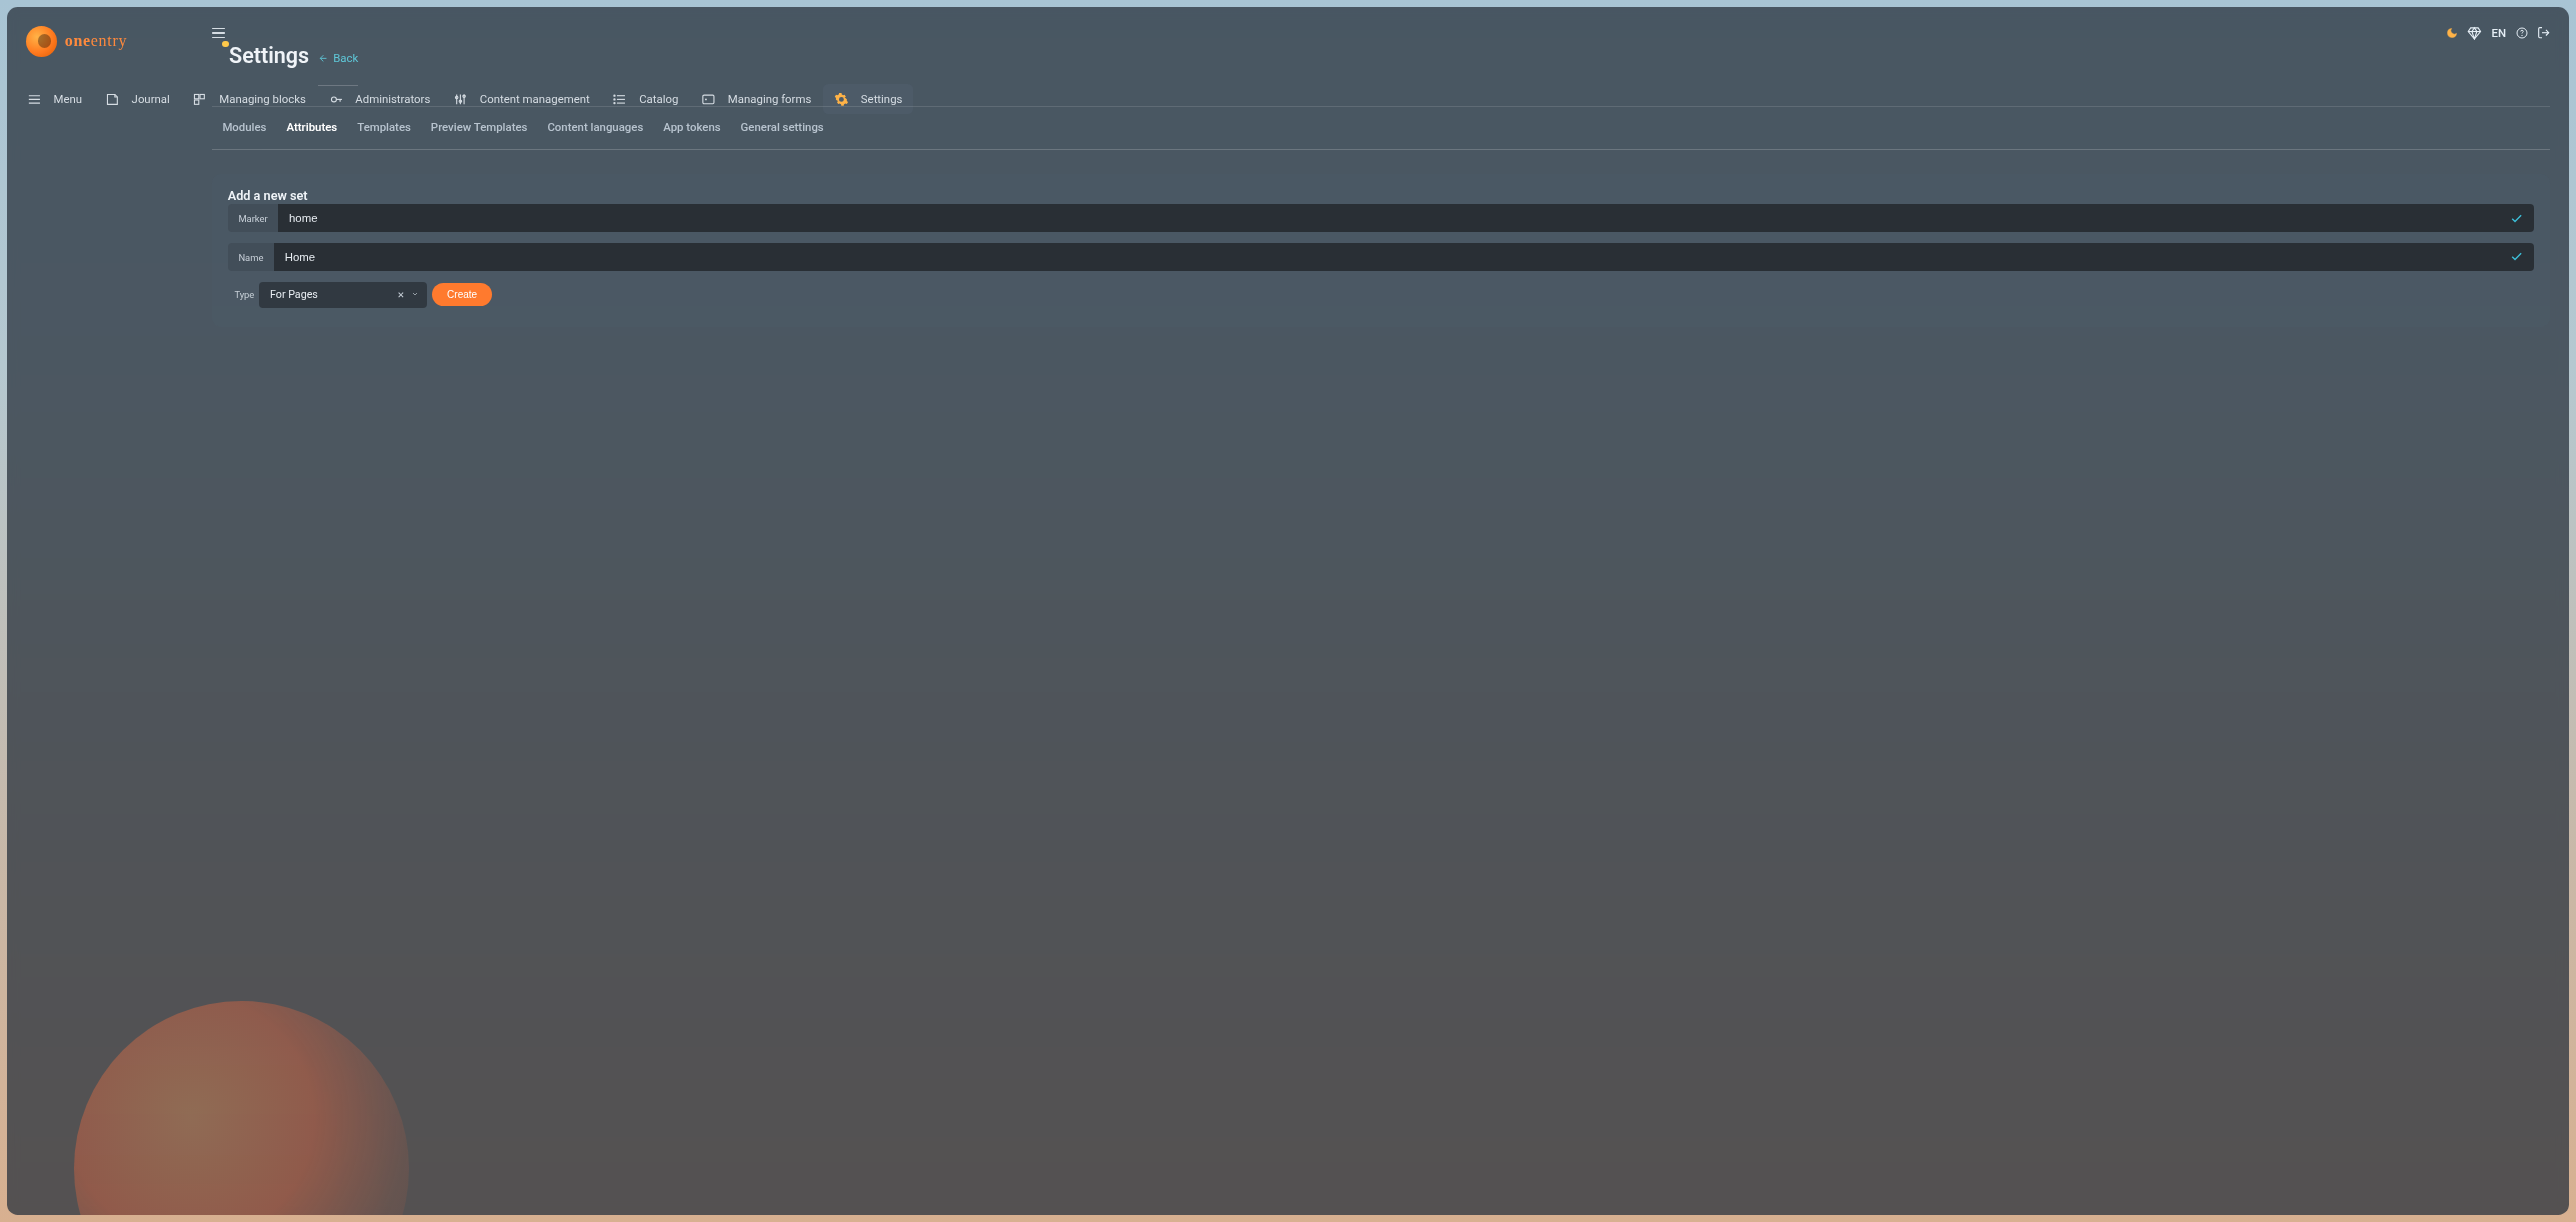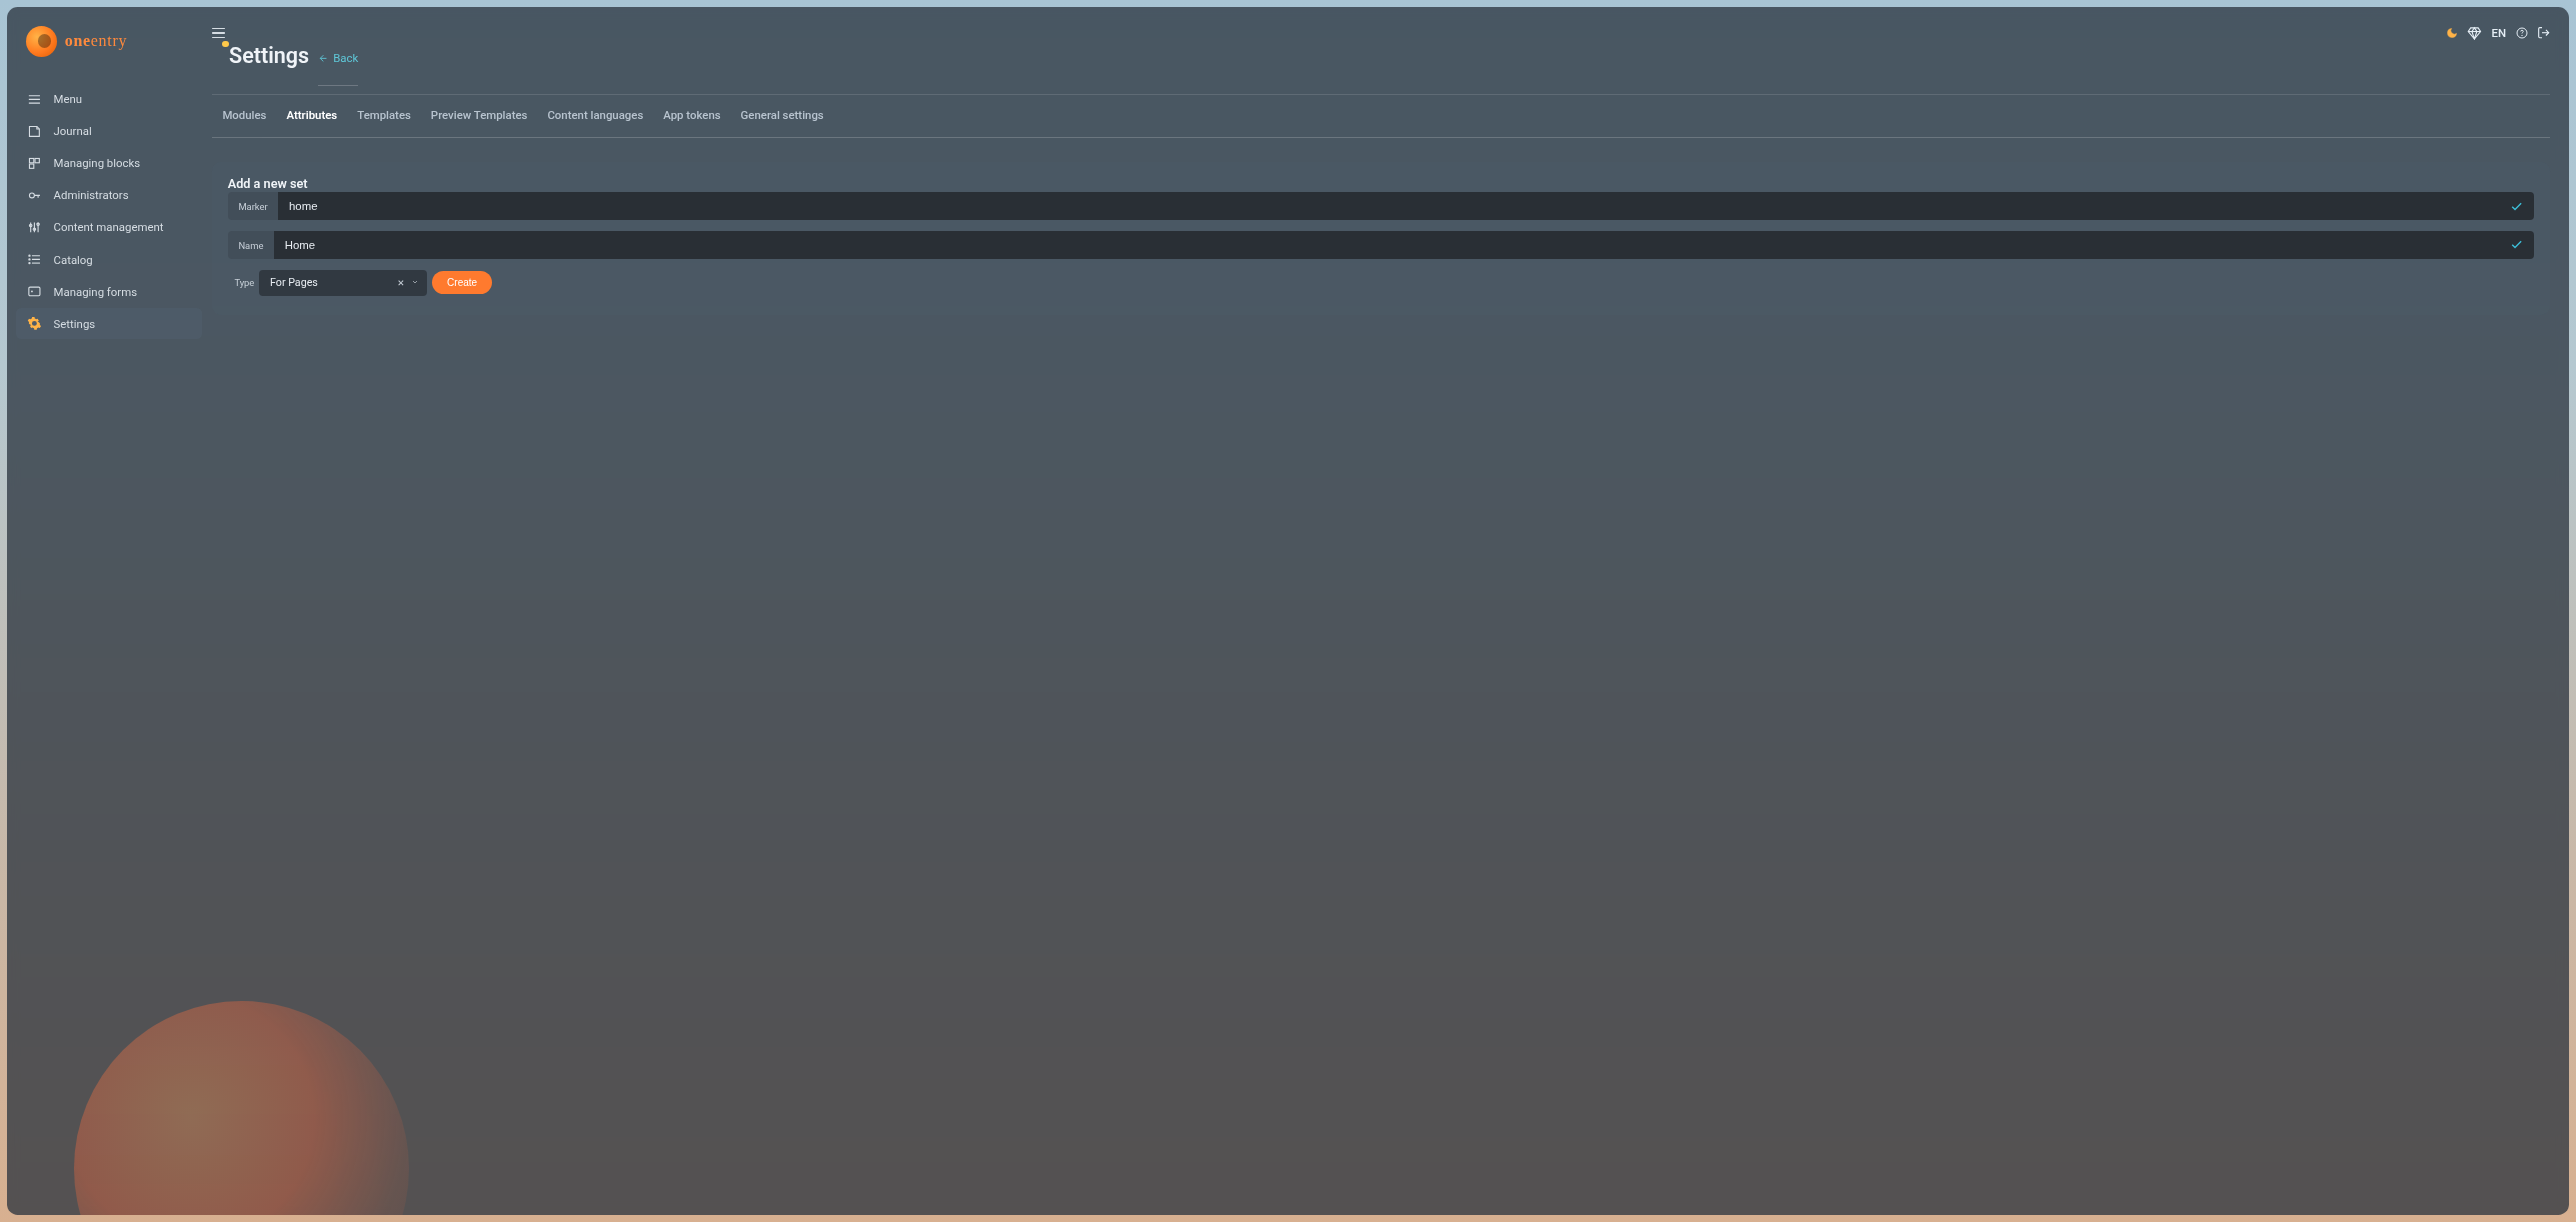--- a/index.html
+++ b/index.html
@@ -63,21 +63,21 @@
   top: 8.7px;
   right: 5.4px;
 }
 .logo-text {
   font-size: 16px;
   font-weight: 500;
   letter-spacing: 0.7px;
   color: #ff8a3d;
 }
 .logo-text .bold { font-weight: 700; }
-.nav { display: flex; flex-direction: column; gap: 1.3px; padding: 0 9.4px; }
+.nav { display: flex; flex-direction: row; gap: 1.3px; padding: 0 9.4px; }
 .nav-item {
   display: flex;
   align-items: center;
   gap: 12px;
   padding: 8px 10.7px;
   border-radius: 5.4px;
   color: #d6dde3;
   font-size: 11.4px;
   cursor: pointer;
   font-weight: 400;
@@ -143,21 +143,21 @@
   border-bottom: 0.7px solid rgba(255,255,255,0.2);
   padding-bottom: 20px;
 }
 .back-link svg { stroke: #5fc8d8; }
 .tabs {
   display: flex;
   gap: 20px;
   border-top: 0.7px solid rgba(255,255,255,0.12);
   border-bottom: 0.7px solid rgba(255,255,255,0.18);
   padding: 0 10.7px;
-  margin-top: 8px;
+  margin-top: 20px;
 }
 .tab {
   padding: 13.4px 0;
   color: #b8c4cf;
   font-size: 11.4px;
   font-weight: 500;
   cursor: pointer;
   border-bottom: 1.3px solid transparent;
 }
 .tab.active {

